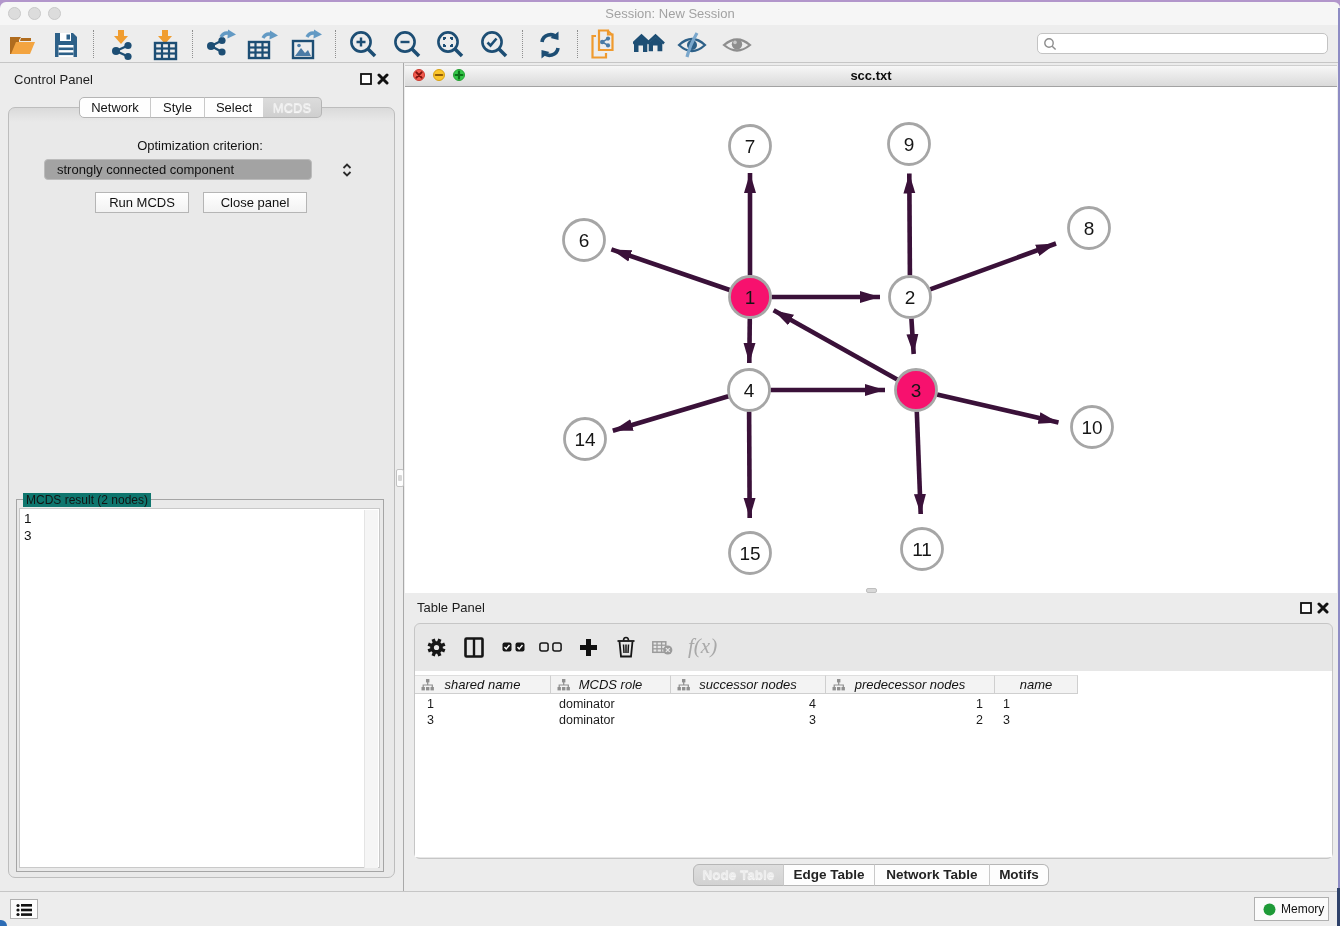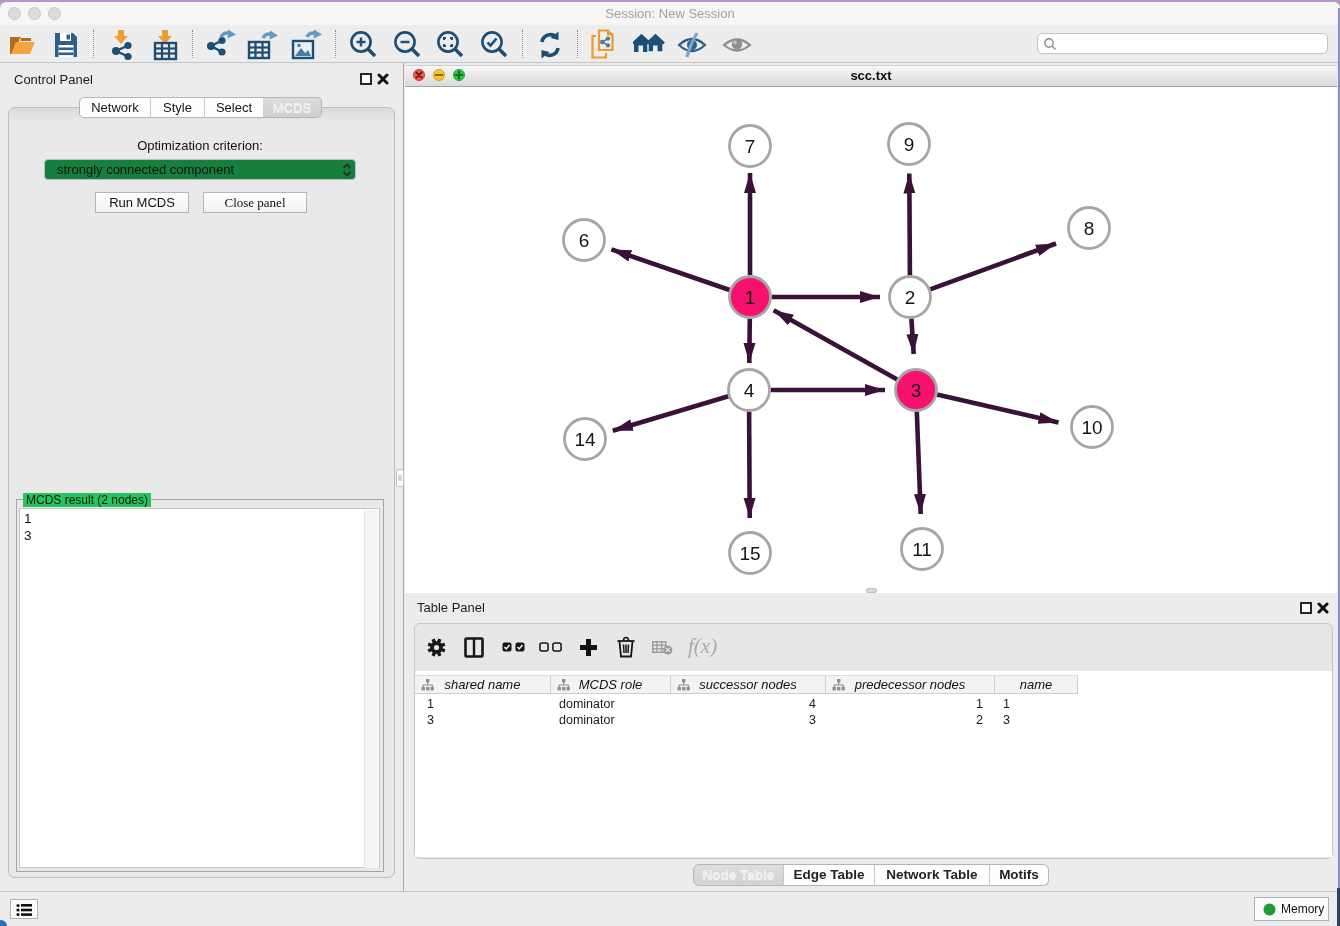--- a/index.html
+++ b/index.html
@@ -23,29 +23,29 @@
 #cp-grip i{display:block;margin:5px auto 0;width:4px;height:6px;background:#d6d6d6;border-radius:1px;}
 #cp-panel{left:8px;top:107px;width:387px;height:771px;background:#e9e9e9;border:1px solid #bdbdbd;border-radius:7px;box-sizing:border-box;
  background:linear-gradient(#dadada,#e9e9e9 14px);}
 .cptab{position:absolute;top:97px;height:21px;box-sizing:border-box;border:1px solid #b5b5b5;background:#fefefe;
  font-size:13px;color:#141414;text-align:center;line-height:19px;}
 #tabN{left:79px;width:72px;border-radius:5px 0 0 5px;}
 #tabSt{left:150px;width:55px;border-left:1px solid #c9c9c9;}
 #tabSe{left:204px;width:60px;border-left:1px solid #c9c9c9;}
 #tabM{left:263px;width:59px;border-left:none;border-radius:0 5px 5px 0;background:linear-gradient(#dcdcdc,#cfcfcf);color:#efefef;text-shadow:0 1px 1px #ffffff;}
 #optlabel{left:0px;top:138px;width:400px;text-align:center;font-size:13px;color:#111;}
-#optsel{left:44px;top:159px;width:312px;height:21px;background:#15803d;border:1px solid #bbb;border-radius:4px;box-sizing:border-box;
+#optsel{left:44px;top:159px;width:268px;height:21px;background:#a3a3a3;border:1px solid #bbb;border-radius:4px;box-sizing:border-box;
  font-size:13px;color:#111;line-height:19px;padding-left:12px;}
 #stepper{left:341px;top:163px;}
 .btn{position:absolute;top:192px;height:21px;background:linear-gradient(#ffffff,#f2f2f2);border:1px solid #b5b5b5;border-radius:0;
  box-sizing:border-box;font-size:13px;color:#111;text-align:center;line-height:19px;}
 #btnrun{left:95px;width:94px;}
-#btnclose{left:203px;width:104px;font-family:Liberation Serif, serif;}
+#btnclose{left:203px;width:104px;}
 #fieldset{left:16px;top:499px;width:368px;height:373px;border:1px solid #a5a5a5;box-sizing:border-box;}
-#legend{left:23px;top:493px;background:#22c55e;padding:0 3px;font-size:12px;color:#141414;}
+#legend{left:23px;top:493px;background:#0f766e;padding:0 3px;font-size:12px;color:#141414;}
 #resultbox{left:19px;top:508px;width:361px;height:360px;background:#fff;border:1px solid #c9c9c9;box-sizing:border-box;}
 #resultbox .sb{position:absolute;right:1px;top:1px;width:13px;height:358px;background:#f5f5f5;border-left:1px solid #e4e4e4;}
 #resultbox .t{position:absolute;left:4px;top:2px;font-size:13.5px;color:#111;line-height:16.5px;white-space:pre;}
 
 #netbar{left:405px;top:65px;width:932px;height:22px;background:linear-gradient(#f7f7f7,#dadada);border-top:1px solid #cfcfcf;
  border-bottom:1px solid #a2a2a2;box-sizing:border-box;}
 .ntl{position:absolute;top:69px;width:12px;height:12px;border-radius:50%;box-sizing:border-box;}
 .ntl svg{display:block;margin:0 !important;}
 #nettitle{left:405px;top:68px;width:932px;text-align:center;font-size:13px;font-weight:600;color:#0c0c0c;}
 #netcanvas{left:405px;top:87px;width:932px;height:506px;background:#ffffff;}

